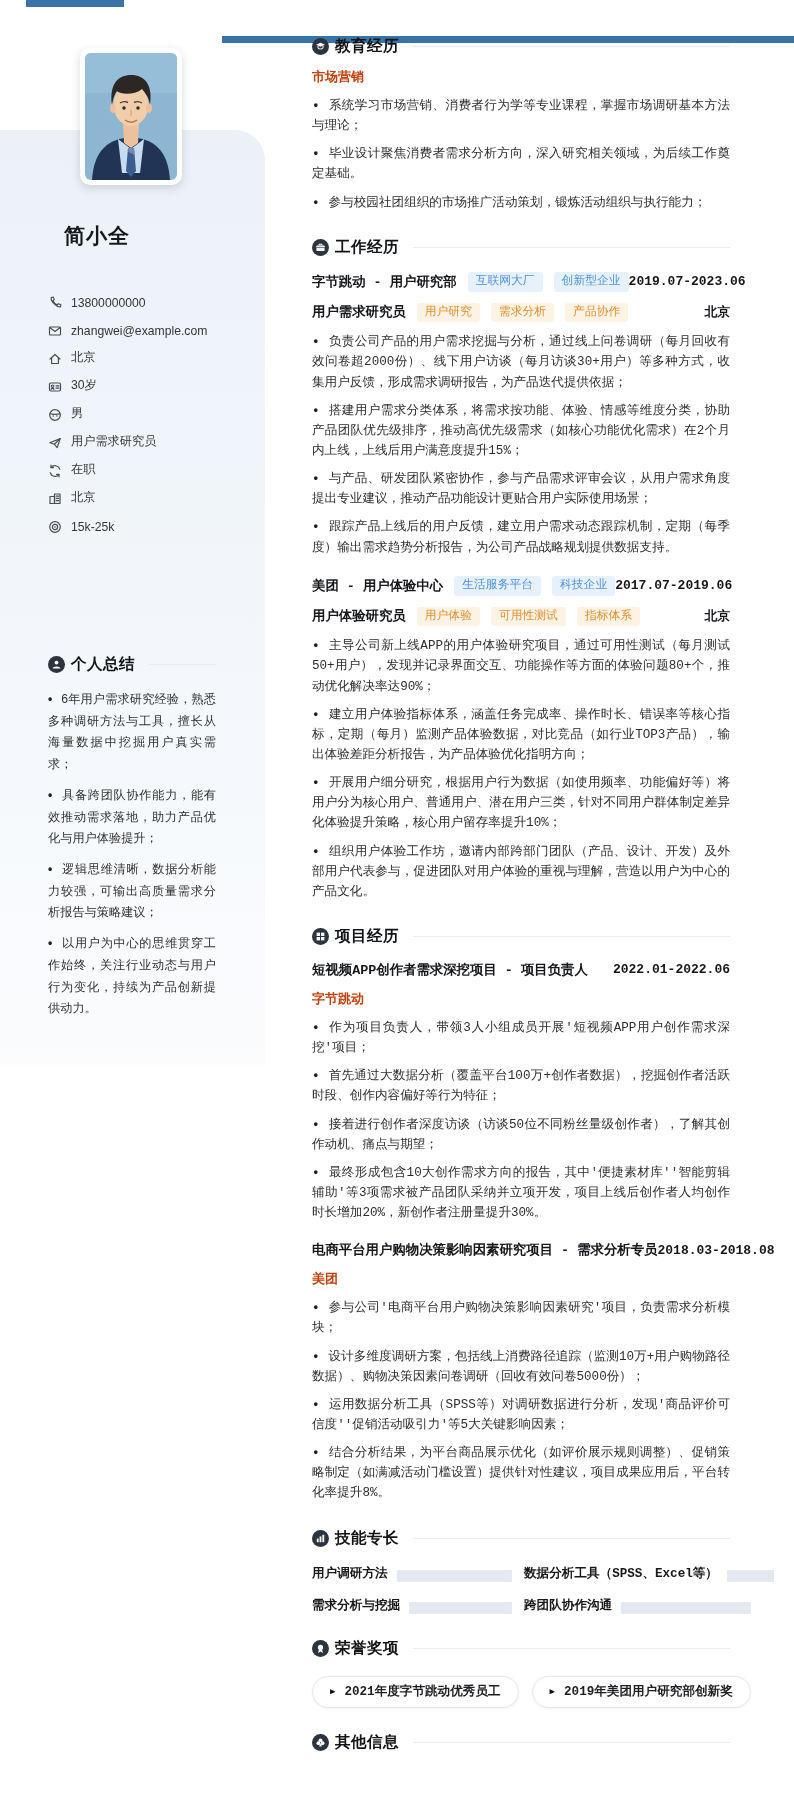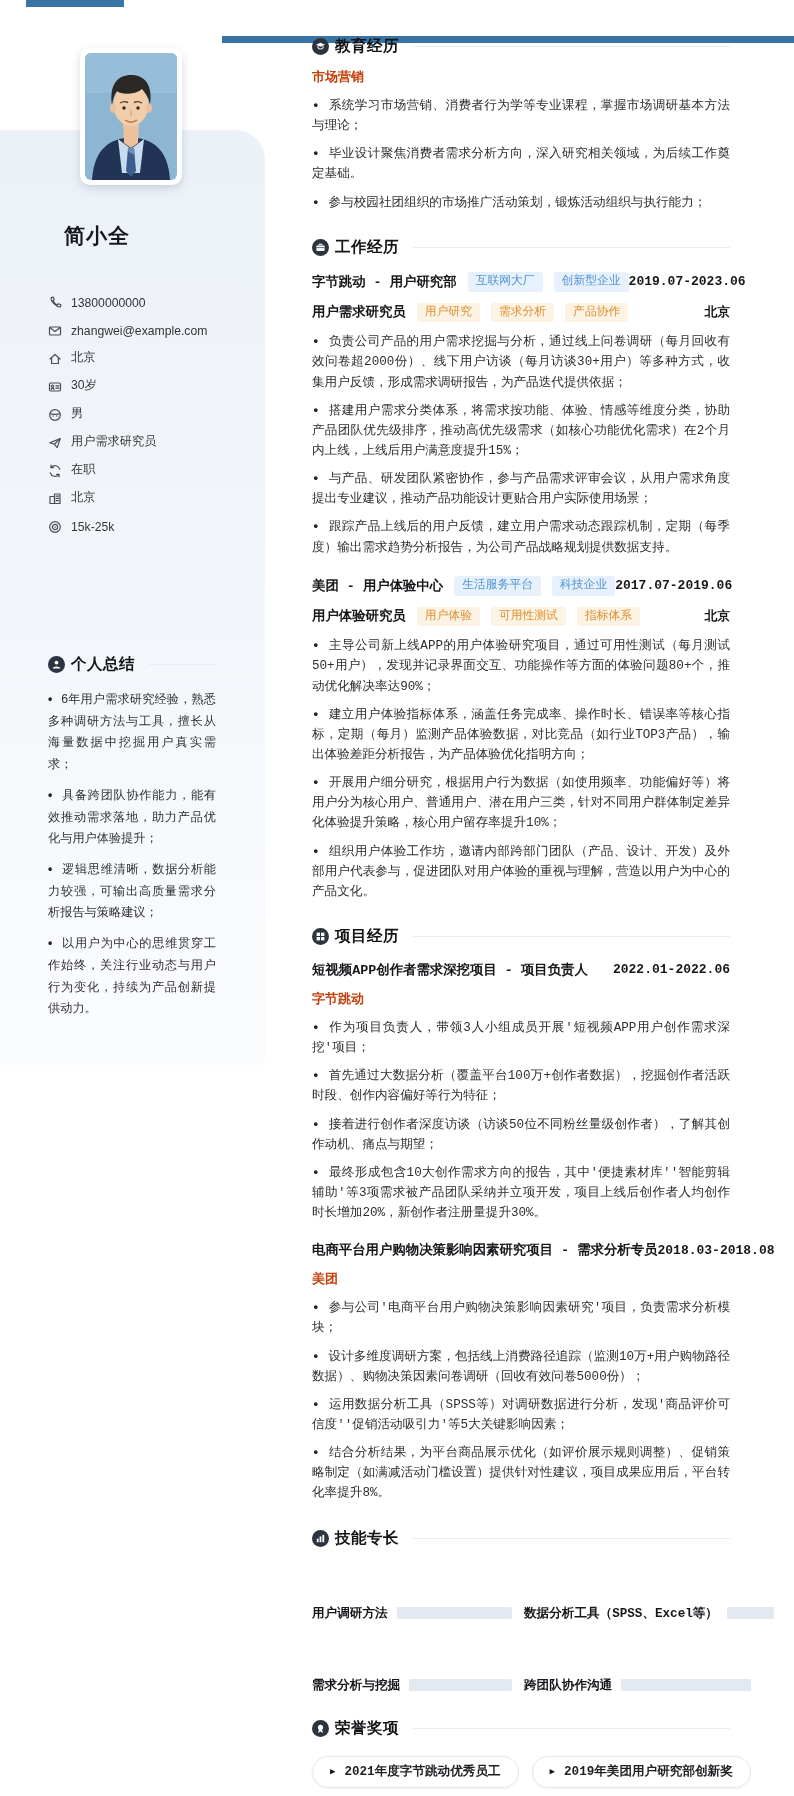--- a/index.html
+++ b/index.html
@@ -57,21 +57,21 @@
   .tag.orange { background:#fdf3e4; color:#df8f2e; }
   .bullets { margin-top:10px; }
   .bullet { font-size:12.6px; line-height:1.6; color:#2e2e2e; text-align:justify; margin-bottom:8px; }
   .bullet .dot, .summary .dot { font-weight:bold; color:#222; margin-right:9px; }
   .company-line { margin-top:11px; font-size:13px; font-weight:bold; color:#c2410c; }
   .gap-lg { margin-top:24px; }
   .gap-md { margin-top:18px; }
 
   
   .skills-grid { margin-top:16px; width:462px; display:grid; grid-template-columns:200px 250px; column-gap:12px; row-gap:15px; }
-  .skill { display:flex; align-items:center;margin-top:40px; }
+  .skill { display:flex; align-items:flex-end; }
   .skill-label { font-size:12.6px; font-weight:bold; color:#15171a; white-space:nowrap; }
   .skill-bar { flex:1; max-width:130px; height:12px; background:#e3e9f0; margin-left:9px; border-radius:1px; position:relative; overflow:hidden; }
   .skill-fill { height:100%; background:#396f9f; clip-path:polygon(0 0,100% 0,calc(100% - 6px) 100%,0 100%); }
 
   
   .honors { margin-top:17px; display:flex; gap:13px; }
   .honor-pill { display:flex; align-items:center; height:32px; padding:0 17px; background:#fff;
                 border:1px solid #e7e8ea; border-radius:16px; box-shadow:0 1px 3px rgba(0,0,0,.05);
                 font-size:12.6px; font-weight:bold; color:#1d1f22; white-space:nowrap; }
   .honor-pill .tri { font-size:9px; margin-right:9px; color:#111; }

